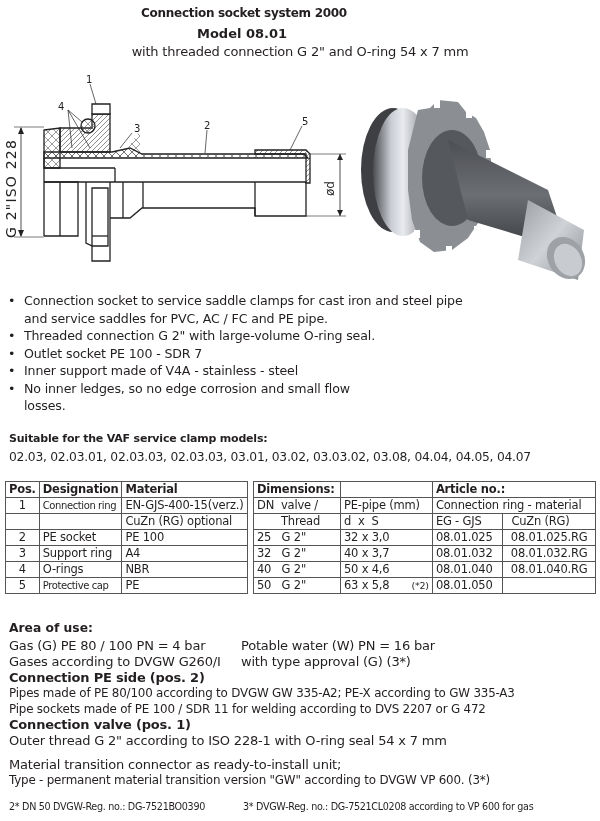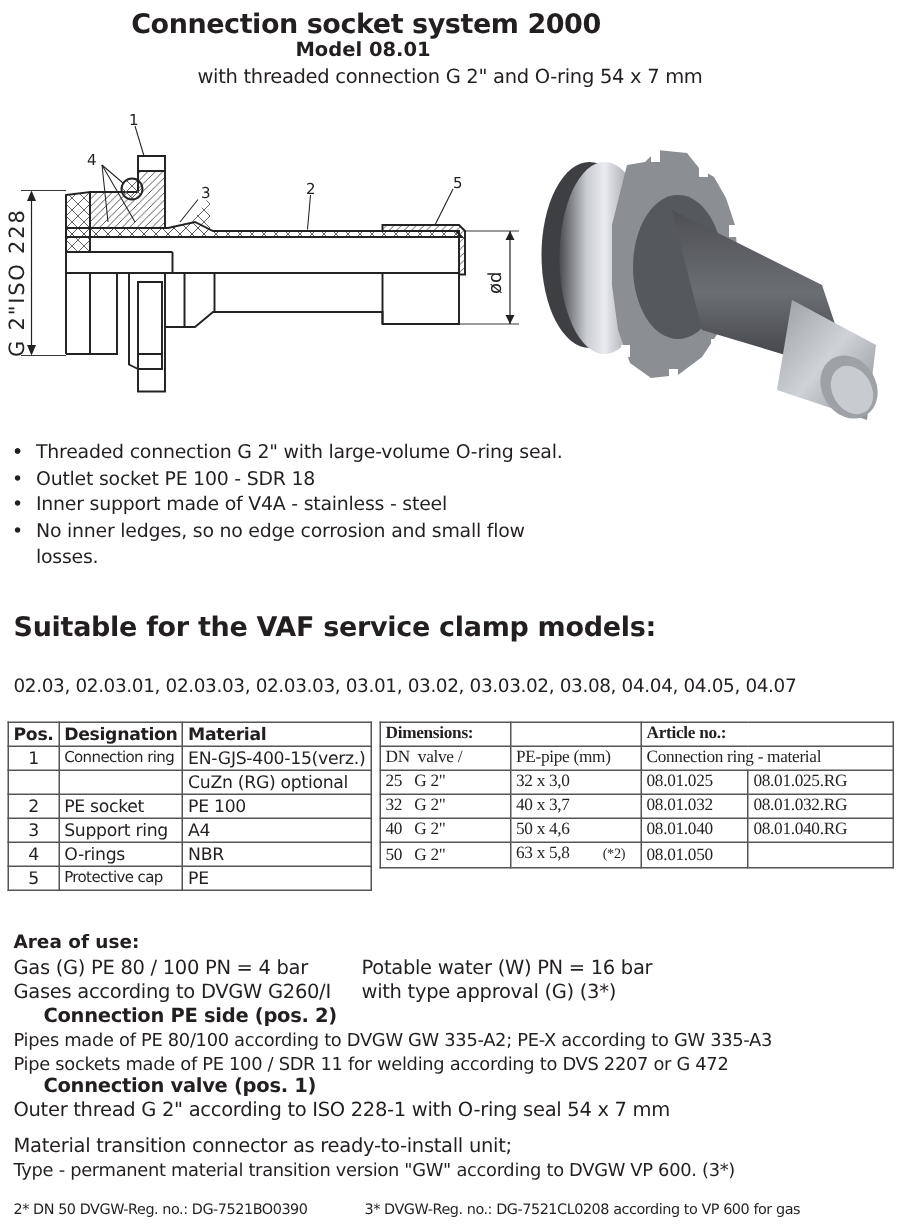--- a/index.html
+++ b/index.html
@@ -1,44 +1,44 @@
 <!DOCTYPE html>
 <html><head>
 <meta charset="utf-8">
 <style>
   html, body { margin:0; padding:0; background:#ffffff; }
   body { width:600px; height:821px; position:relative; overflow:hidden;
          font-family:"DejaVu Sans", "Liberation Sans", sans-serif; color:#231f20; }
   .abs { position:absolute; }
-  .title { top:6px; left:0; width:488px; text-align:center; font-weight:bold; font-size:18px; letter-spacing:-0.3px; }
+  .title { top:6px; left:0; width:488px; text-align:center; font-weight:bold; font-size:12px; letter-spacing:-0.3px; }
   .model { top:26px; left:0; width:484px; text-align:center; font-weight:bold; font-size:13px; }
   .subtitle { top:44px; left:0; width:600px; text-align:center; font-size:13px; letter-spacing:-0.2px; }
 
   .drawing { top:68px; left:0; width:350px; height:210px; }
   .render { top:80px; left:348px; width:252px; height:200px; }
 
   ul.features { top:292px; left:8px; margin:0; padding:0; list-style:none; font-size:12.6px; line-height:17.5px; width:470px; letter-spacing:-0.15px;}
   ul.features li { position:relative; padding-left:16px; }
   ul.features li .bullet { position:absolute; left:0; top:0; }
 
-  .suit-head { top:408px; left:9px; font-weight:bold; font-size:18px; letter-spacing:-0.2px; }
+  .suit-head { top:432px; left:9px; font-weight:bold; font-size:11px; letter-spacing:-0.2px; }
   .suit-list { top:450px; left:9px; font-size:12.3px; letter-spacing:-0.25px; }
 
   table { border-collapse:collapse; font-size:11.5px; letter-spacing:-0.2px; }
   table td { border:1px solid #555; padding:0 3px; height:15px; line-height:15px; white-space:nowrap;margin-left:24px; }
   .tbl-pos { top:481px; left:5px; width:236px; }
-  .tbl-dim { top:481px; left:253px; width:343px;font-family:Liberation Serif, serif; }
+  .tbl-dim { top:481px; left:253px; width:343px; }
   .b { font-weight:bold; }
   .c { text-align:center; }
   .small { font-size:10px; letter-spacing:-0.4px; }
-  .r { text-align:left; }
+  .r { text-align:center; }
 
   .area-head { top:621px; left:9px; font-weight:bold; font-size:12.3px; }
   .text { font-size:13px; letter-spacing:-0.2px; white-space:nowrap; }
-  .bold { font-weight:bold;margin-left:20px; }
+  .bold { font-weight:bold; }
   .foot { font-size:9.6px; letter-spacing:-0.3px; white-space:nowrap; }
 </style>
 </head>
 <body>
 
 <div class="abs title">Connection socket system 2000</div>
 <div class="abs model">Model 08.01</div>
 <div class="abs subtitle">with threaded connection G 2" and O-ring 54 x 7 mm</div>
 
 <svg class="abs drawing" viewBox="0 0 350 210" width="350" height="210">
@@ -141,23 +141,23 @@
     <rect x="66" y="150" width="6" height="8"></rect>
   </g>
   <ellipse cx="104" cy="98" rx="30" ry="48" fill="#55585d"></ellipse>
   <path d="M100,60 L200,110 L220,170 L120,140 Z" fill="url(#pipeG)"></path>
   <path d="M180,120 L236,150 L230,200 L170,180 Z" fill="url(#capG)"></path>
   <ellipse cx="218" cy="178" rx="18" ry="22" fill="#9ea1a6" transform="rotate(-30 218 178)"></ellipse>
   <ellipse cx="220" cy="180" rx="13" ry="17" fill="#c8cbcf" transform="rotate(-30 220 180)"></ellipse>
 </svg>
 
 <ul class="abs features">
-  <li><span class="bullet">•</span></li>
+  <li><span class="bullet">•</span><span>Connection socket to service saddle clamps for cast iron and steel pipe and service saddles for PVC, AC / FC and PE pipe.</span></li>
   <li><span class="bullet">•</span><span>Threaded connection G 2" with large-volume O-ring seal.</span></li>
-  <li><span class="bullet">•</span><span>Outlet socket PE 100 - SDR 18</span></li>
+  <li><span class="bullet">•</span><span>Outlet socket PE 100 - SDR 7</span></li>
   <li><span class="bullet">•</span><span>Inner support made of V4A - stainless - steel</span></li>
   <li style="width:330px"><span class="bullet">•</span><span>No inner ledges, so no edge corrosion and small flow losses.</span></li>
 </ul>
 
 <div class="abs suit-head">Suitable for the VAF service clamp models:</div>
 <div class="abs suit-list">02.03, 02.03.01, 02.03.03, 02.03.03, 03.01, 03.02, 03.03.02, 03.08, 04.04, 04.05, 04.07</div>
 
 <table class="abs tbl-pos">
   <tbody>
       <tr>
@@ -204,20 +204,26 @@
     <td class="b" style="width:80px">Dimensions:</td>
     <td style="width:80px"></td>
     <td class="b" colspan="2">Article no.:</td>
   </tr>
   <tr>
     <td style="white-space:pre">DN  valve /</td>
     <td>PE-pipe (mm)</td>
     <td colspan="2">Connection ring - material</td>
   </tr>
   <tr>
+    <td style="padding-left:27px">Thread</td>
+    <td style="white-space:pre">d  x  S</td>
+    <td>EG - GJS</td>
+    <td style="padding-left:8px">CuZn (RG)</td>
+  </tr>
+  <tr>
     <td><span>25</span>&nbsp;&nbsp;&nbsp;<span>G 2"</span></td>
     <td><span>32 x 3,0</span></td>
     <td>08.01.025</td>
     <td class="r">08.01.025.RG</td>
   </tr>
   <tr>
     <td><span>32</span>&nbsp;&nbsp;&nbsp;<span>G 2"</span></td>
     <td><span>40 x 3,7</span></td>
     <td>08.01.032</td>
     <td class="r">08.01.032.RG</td>

